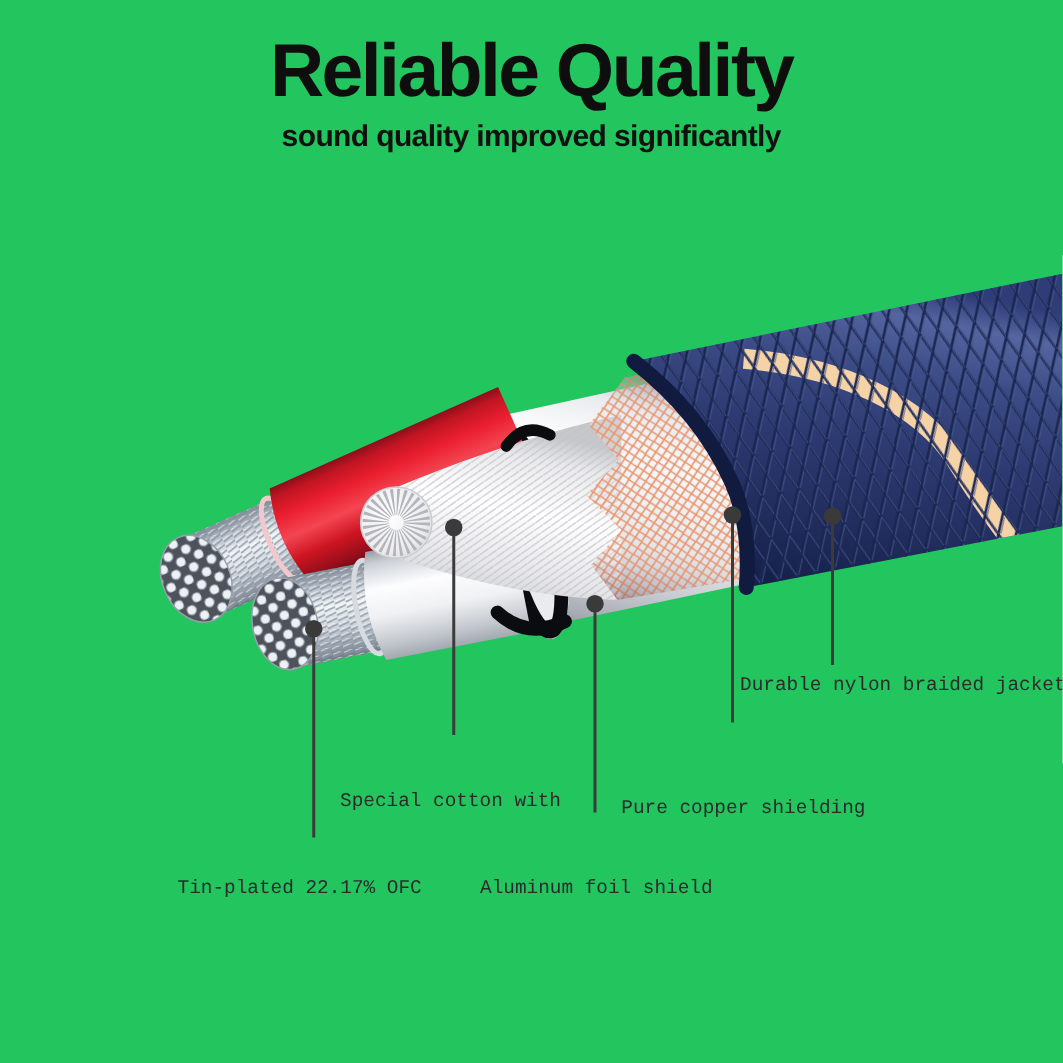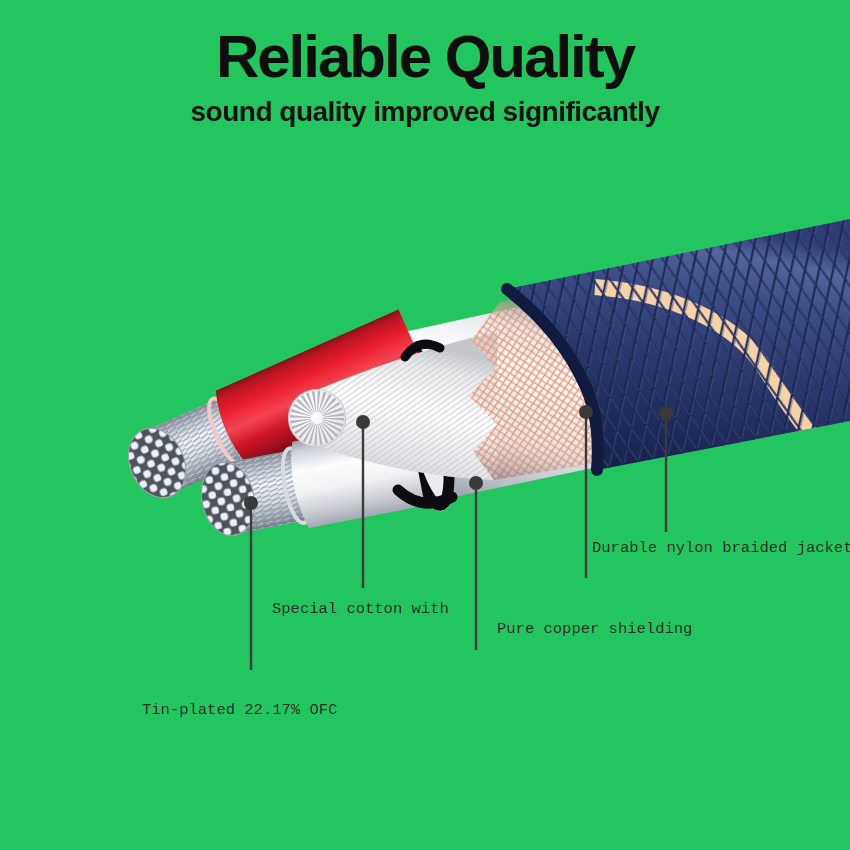--- a/index.html
+++ b/index.html
@@ -11,21 +11,21 @@
     font-family:"Liberation Sans",sans-serif;
   }
   .hdr{position:absolute;top:0;left:0;width:850px;text-align:center;}
   .title{
     margin:0;padding-top:24px;
     font-size:60px;line-height:1.1;font-weight:700;
     letter-spacing:-2px;color:#0e0e0e;
   }
   .subtitle{
     margin:0;padding-top:6px;
-    font-size:28px;font-weight:700;letter-spacing:-0.5px;color:#111;
+    font-size:24px;font-weight:700;letter-spacing:-0.5px;color:#111;
   }
   .art{position:absolute;top:0;left:0;}
   .callout-label{
     position:absolute;
     font-family:"Liberation Mono","DejaVu Sans Mono",monospace;
     font-size:15.5px;line-height:19px;color:#2b2b2b;white-space:nowrap;
   }
 </style>
 </head>
 <body>
@@ -192,22 +192,23 @@
       <circle cx="251" cy="503" r="7"></circle>
       <circle cx="363" cy="422" r="7"></circle>
       <circle cx="476" cy="483" r="7"></circle>
       <circle cx="586" cy="412" r="7"></circle>
       <circle cx="666" cy="413" r="7"></circle>
     </g>
   </svg>
 
   <div class="callout-label" style="left:592px;top:539px;">Durable nylon braided jacket</div>
 
-  <div class="callout-label" style="left:497px;top:620px;">Pure copper shielding</div>
-
-  <div class="callout-label" style="left:272px;top:600px;text-align:right;">
+  <div class="callout-label" style="left:497px;top:637px;">Pure copper shielding</div>
+
+  <div class="callout-label" style="left:272px;top:632px;text-align:right;">
     <div>Special cotton with</div>
   </div>
 
   <div class="callout-label" style="left:142px;top:701px;">Tin-plated 22.17% OFC</div>
 
+  <div class="callout-label" style="left:384px;top:701px;">Aluminum foil shield</div>
 
 </div>
 
 </body></html>

